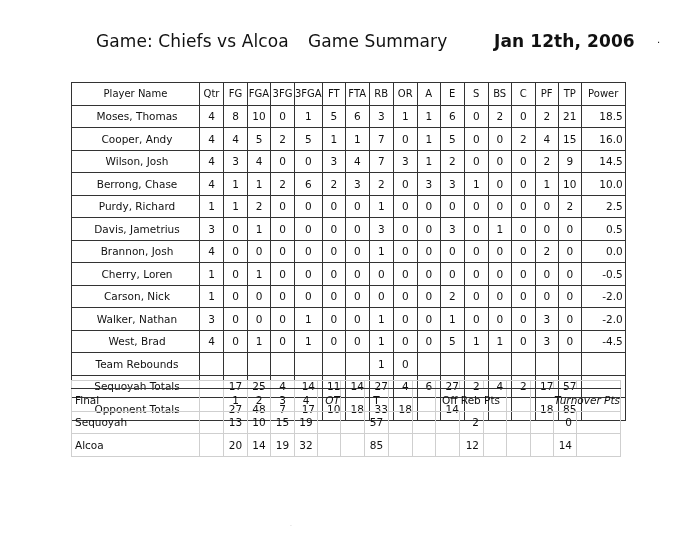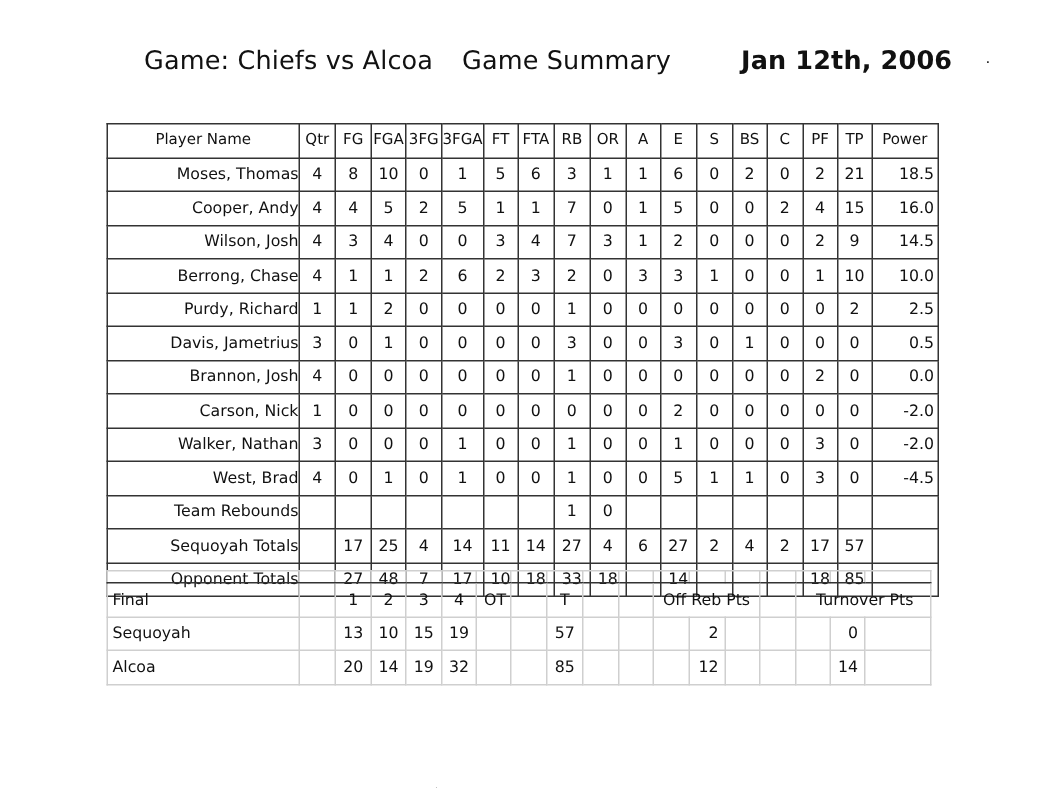--- a/index.html
+++ b/index.html
@@ -5,31 +5,31 @@
   html, body { margin: 0; padding: 0; background: #ffffff; }
   body { width: 700px; height: 539px; position: relative; overflow: hidden;
          font-family: "DejaVu Sans", sans-serif; color: #111; }
   .hdr { position: absolute; top: 31px; font-size: 17px; letter-spacing: 0.1px; }
   .dot { position: absolute; left: 657px; top: 34px; font-size: 10px; }
   .dot2 { position: absolute; left: 290px; top: 520px; font-size: 6px; color:#bbb; }
   table.stats { position: absolute; left: 71px; top: 62px; border-collapse: collapse;
                 table-layout: fixed; font-size: 10.5px; margin-top: 20px; }
   table.stats td { border: 1px solid #333; height: 21.5px; padding: 0; text-align: center;
                    white-space: nowrap; overflow: hidden; }
-  table.stats td.name { text-align: right; padding-left: 3px; }
+  table.stats td.name { text-align: center; padding-left: 3px; }
   table.stats tr.head td { font-size: 10px; }
   table.stats tr.head td.name { text-align: center; padding-left: 0; }
   table.stats td.power { text-align: right; padding-right: 2px; }
   table.score { position: absolute; left: 71px; top: 380px; border-collapse: collapse;
                 table-layout: fixed; font-size: 10.5px; border: 1.5px solid #333; }
   table.score td { border: 1px solid #cfcfcf; height: 21.5px; padding: 0; text-align: center; white-space: nowrap; }
   table.score tr.spacer td { height: 7px; border-bottom-color: #333; }
   table.score td.name { text-align: left; padding-left: 3px; }
   table.score td.r { text-align: right; padding-right: 4px; }
-  table.score td.l { text-align: center; padding-left: 2px; }
+  table.score td.l { text-align: right; padding-left: 2px; font-style: italic; }
 </style>
 </head>
 <body>
 
 <div class="hdr" style="left:96px;">Game: Chiefs vs Alcoa</div>
 <div class="hdr" style="left:308px;">Game Summary</div>
 <div class="hdr" style="left:494px;font-weight:bold;">Jan 12th, 2006</div>
 <div class="dot">.</div>
 
 <table class="stats">
@@ -210,20 +210,40 @@
         <td>0</td>
         <td>0</td>
         <td>0</td>
         <td>0</td>
         <td>0</td>
         <td>2</td>
         <td>0</td>
         <td class="power">0.0</td>
       </tr>
       <tr>
+        <td class="name">Cherry, Loren</td>
+        <td>1</td>
+        <td>0</td>
+        <td>1</td>
+        <td>0</td>
+        <td>0</td>
+        <td>0</td>
+        <td>0</td>
+        <td>0</td>
+        <td>0</td>
+        <td>0</td>
+        <td>0</td>
+        <td>0</td>
+        <td>0</td>
+        <td>0</td>
+        <td>0</td>
+        <td>0</td>
+        <td class="power">-0.5</td>
+      </tr>
+      <tr>
         <td class="name">Carson, Nick</td>
         <td>1</td>
         <td>0</td>
         <td>0</td>
         <td>0</td>
         <td>0</td>
         <td>0</td>
         <td>0</td>
         <td>0</td>
         <td>0</td>

